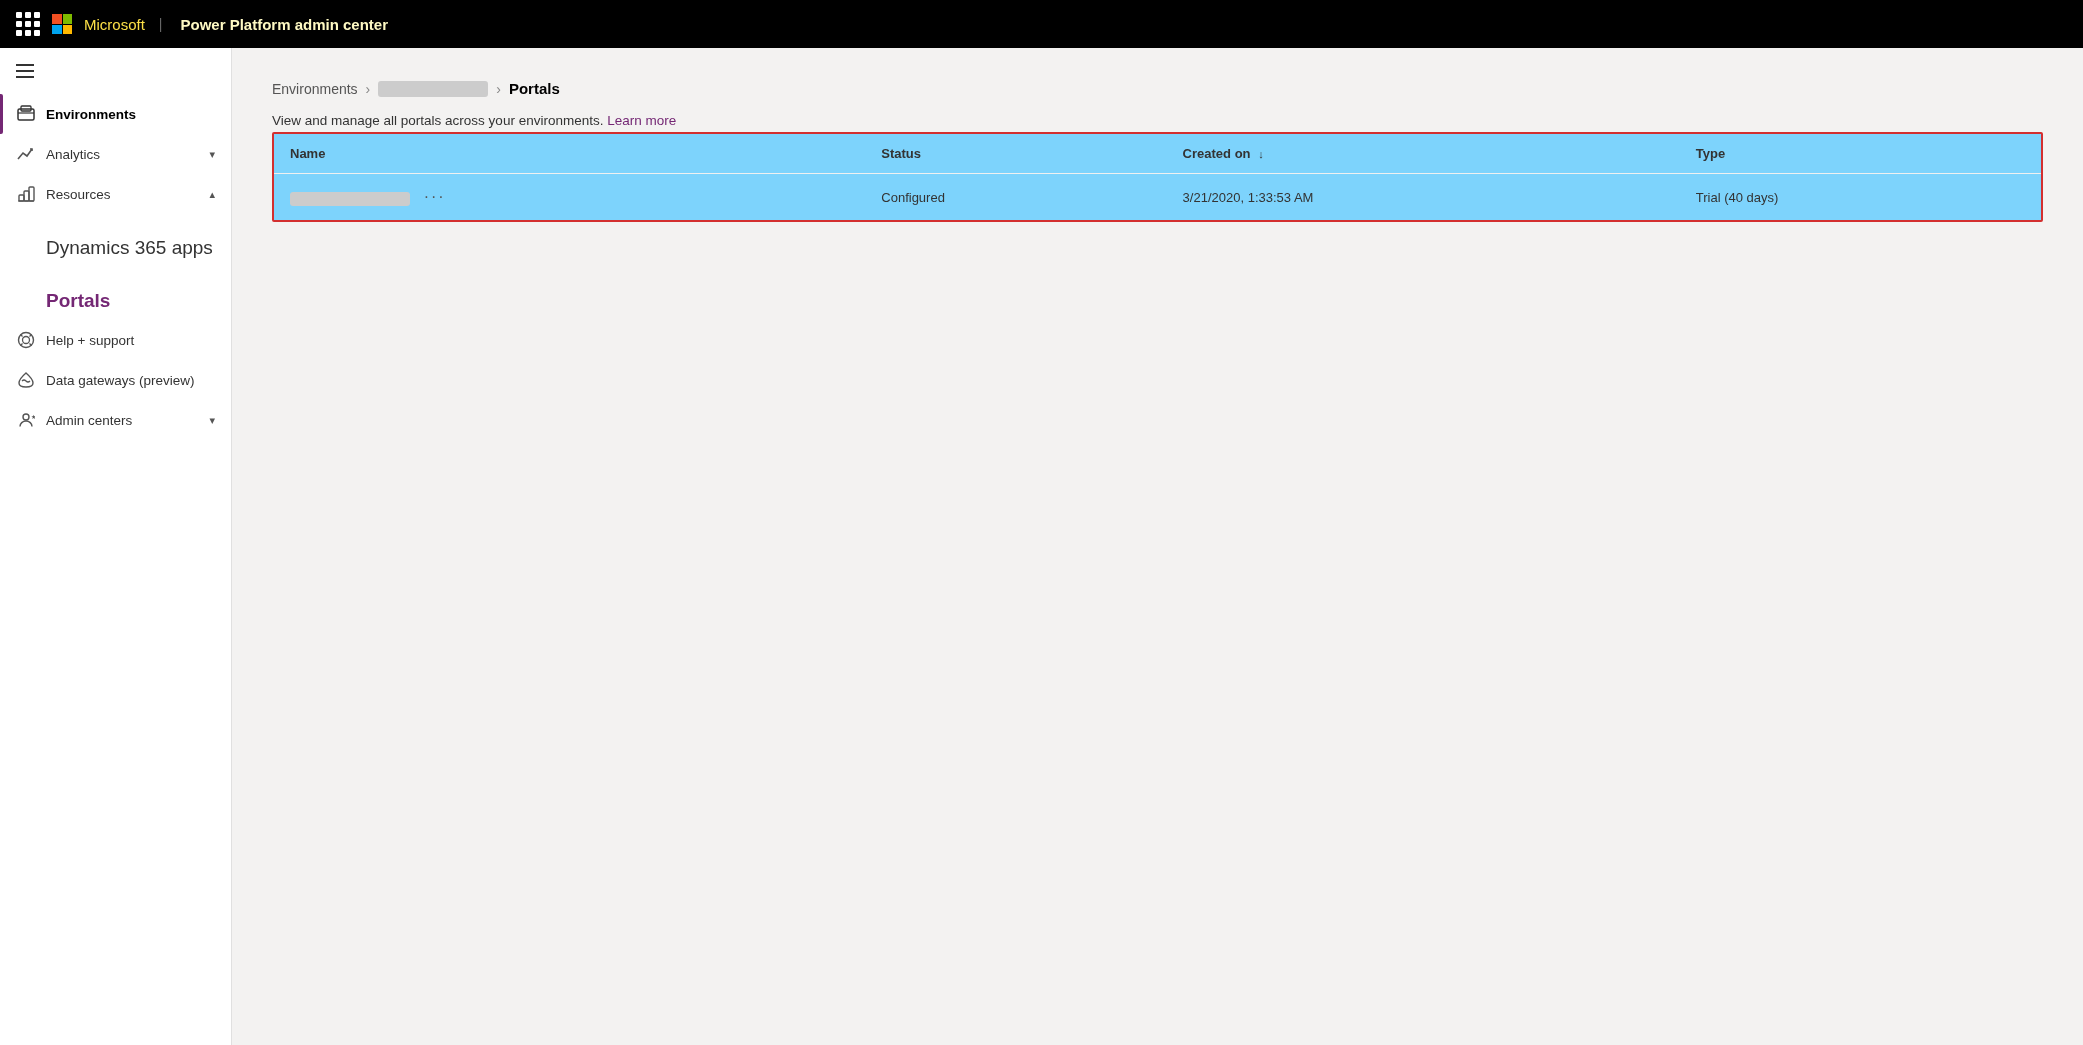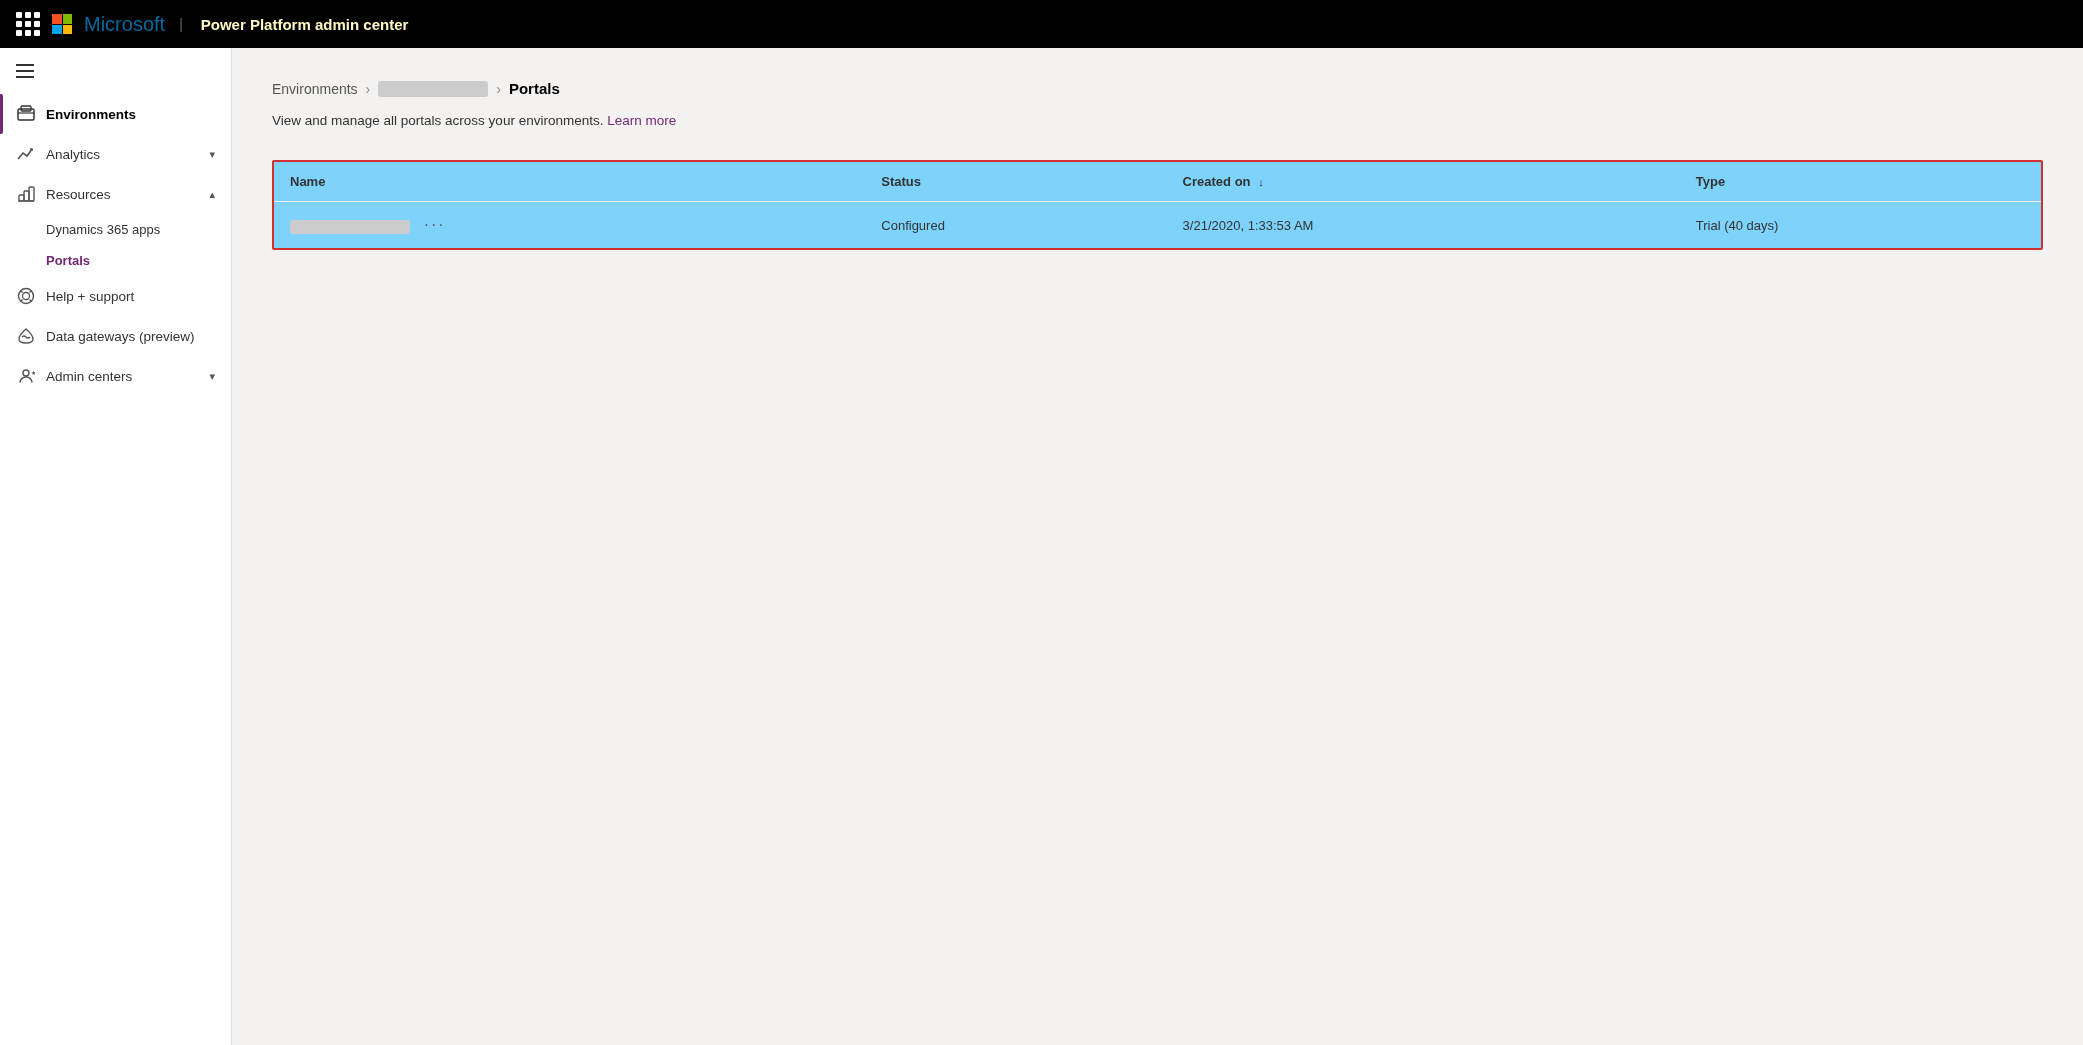--- a/index.html
+++ b/index.html
@@ -32,23 +32,23 @@
       grid-template-columns: 1fr 1fr;
       grid-template-rows: 1fr 1fr;
       width: 20px; height: 20px;
       gap: 1px;
     }
     .ms-logo-q1 { background: #F25022; }
     .ms-logo-q2 { background: #7FBA00; }
     .ms-logo-q3 { background: #00A4EF; }
     .ms-logo-q4 { background: #FFB900; }
     .topbar-brand {
-      font-size: 20px;
+      font-size: 15px;
       font-weight: 400;
-      color: #0369a1;
+      color: #fde047;
     }
     .topbar-title {
       font-size: 15px;
       font-weight: 600;
       color: #fef9c3;
       margin-left: 4px;
     }
     .topbar-divider {
       color: #666;
       margin: 0 2px;
@@ -115,21 +115,22 @@
     .sidebar-chevron {
       font-size: 11px;
       color: #555;
     }
     .sidebar-sub-item {
       display: flex;
       align-items: center;
       padding: 8px 8px 8px 46px;
       cursor: pointer;
       color: #333;
-      font-size: 13px;
+      font-size: 19px;
+      margin-top: 15px;
     }
     .sidebar-sub-item.active-sub {
       color: #742774;
       font-weight: 600;
     }
 
     
     .main {
       flex: 1;
       background: #f3f2f1;
@@ -160,21 +161,21 @@
       vertical-align: middle;
     }
     .breadcrumb-current {
       font-weight: 700;
       color: #000;
       font-size: 15px;
     }
     .page-description {
       font-size: 13.5px;
       color: #333;
-      margin-bottom: 32px;
+      margin-bottom: 4px;
     }
     .learn-more-link {
       color: #742774;
       cursor: pointer;
       text-decoration: none;
     }
 
     
     .table-container {
       border: 2px solid #d32f2f;

